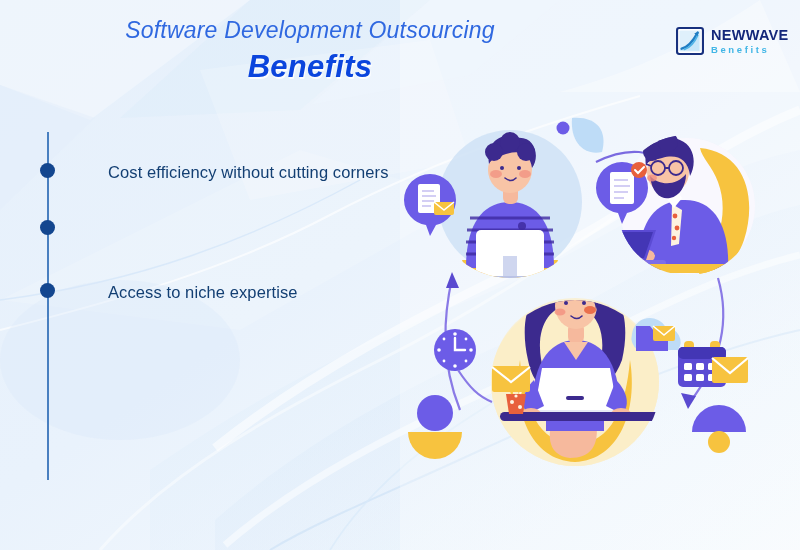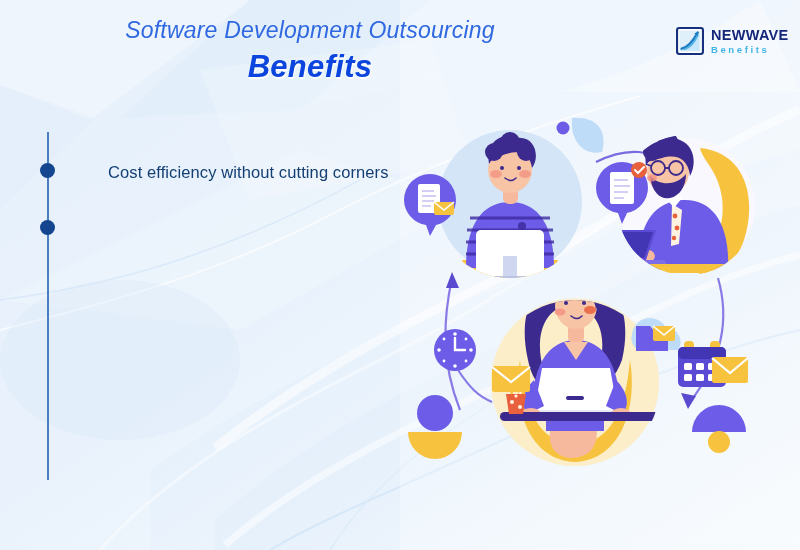--- a/index.html
+++ b/index.html
@@ -116,20 +116,24 @@
   <div class="list">
     <div class="list-rail"></div>
 
     <div class="list-item" style="top:43px">
       <span class="dot"></span>
       <span class="li-label">Cost efficiency without cutting corners</span>
     </div>
     <div class="list-item" style="top:100px">
       <span class="dot"></span>
     </div>
+    <div class="list-item" style="top:163px">
+      <span class="dot"></span>
+      <span class="li-label">Access to niche expertise</span>
+    </div>
   </div>
 
   <svg class="illus" viewBox="0 0 400 390">
     <defs>
       <clipPath id="clipA">
           <circle cx="110" cy="90" r="78"></circle>
         </clipPath>
       <clipPath id="clipB">
           <circle cx="287" cy="95" r="70"></circle>
         </clipPath>

